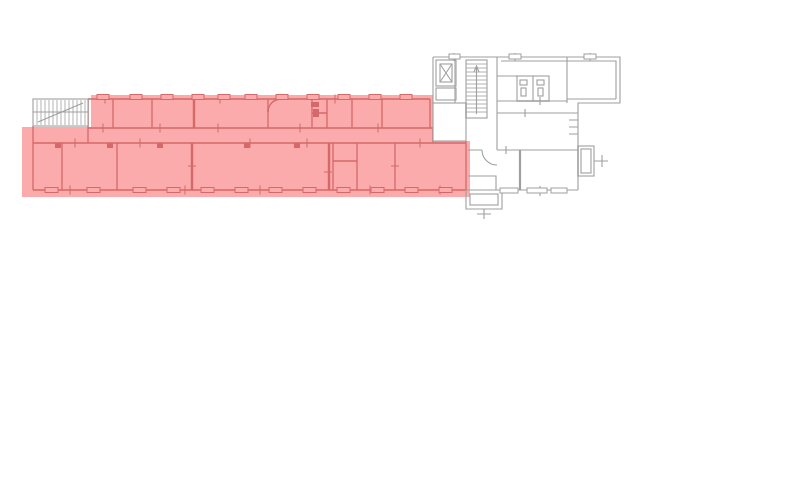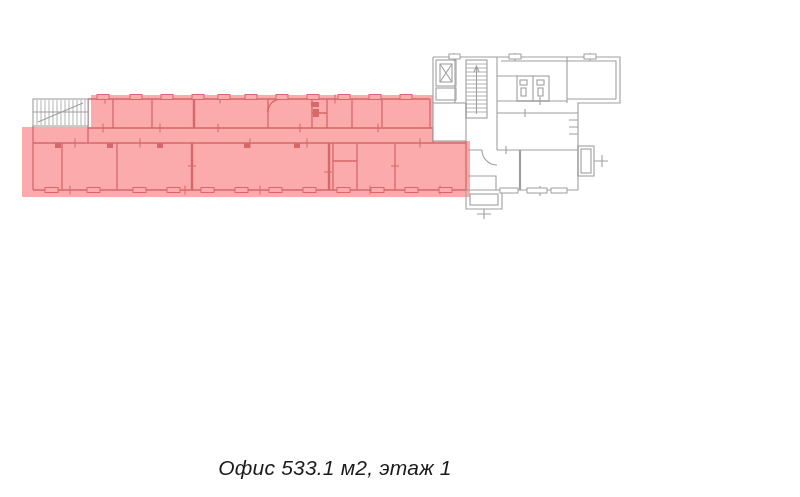--- a/index.html
+++ b/index.html
@@ -141,14 +141,13 @@
           <line x1="466" y1="92" x2="487" y2="92"></line>
           <line x1="466" y1="96" x2="487" y2="96"></line>
           <line x1="466" y1="100" x2="487" y2="100"></line>
           <line x1="466" y1="104" x2="487" y2="104"></line>
           <line x1="466" y1="108" x2="487" y2="108"></line>
           <line x1="466" y1="112" x2="487" y2="112"></line>
         </g>
     </g>
   </svg>
 
-  <div class="caption">Офис 533.1 м2, этаж 1</div>
 </div>
 
 </body></html>

